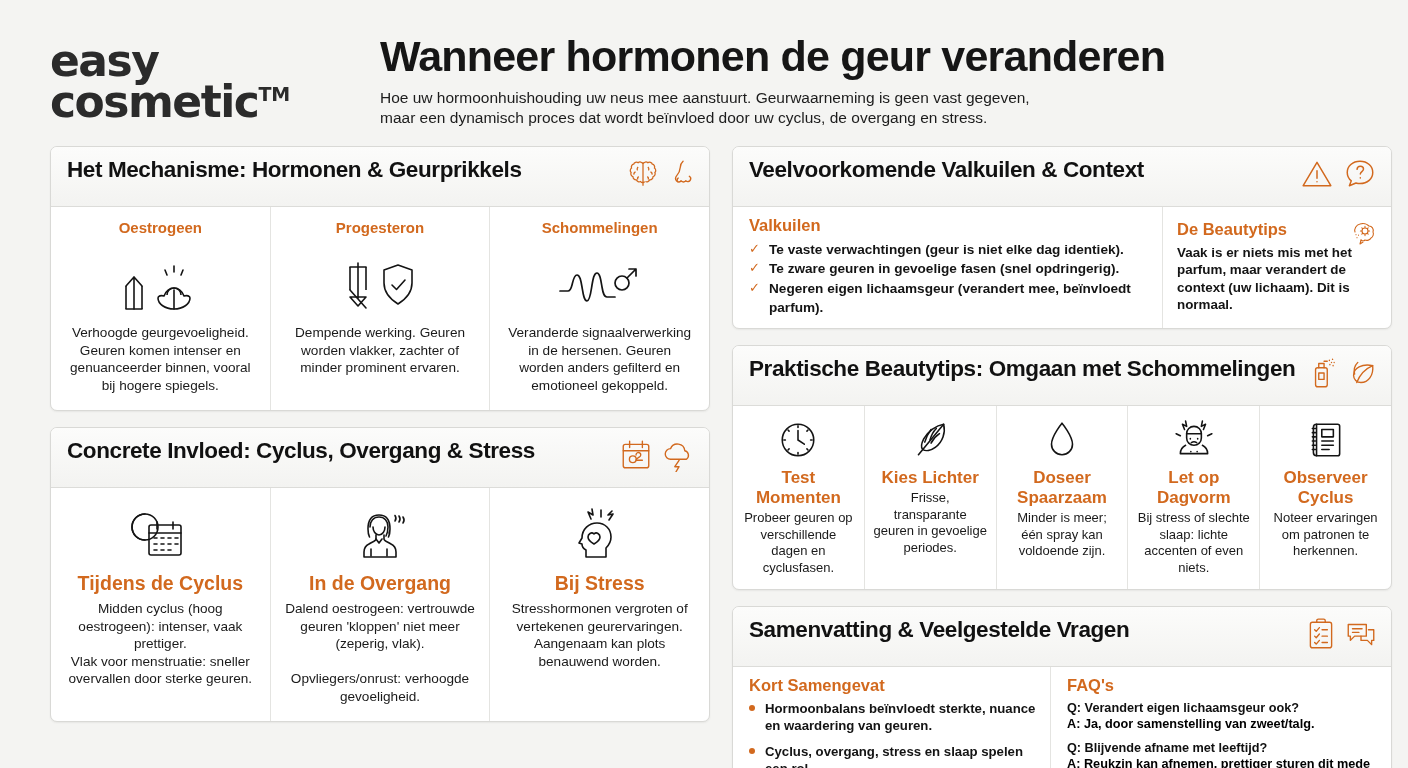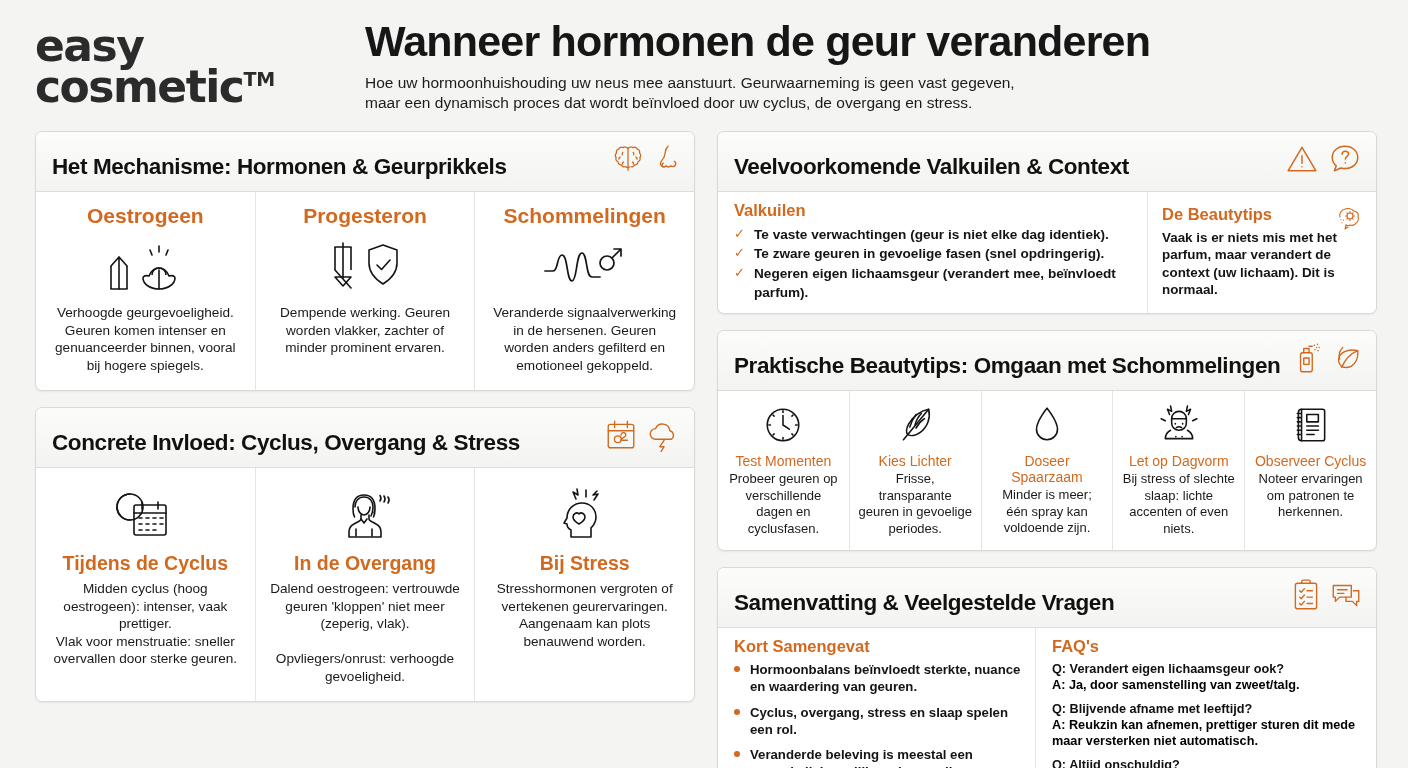--- a/index.html
+++ b/index.html
@@ -3,21 +3,21 @@
 <meta charset="utf-8">
 <style>
   * { margin:0; padding:0; box-sizing:border-box; }
   html,body {
     width:1408px; height:768px;
     background:#f4f4f2;
     font-family:"Liberation Sans", sans-serif;
     color:#1a1a1a;
     overflow:hidden;
   }
-  .page { width:1408px; height:584px; position:relative; padding:1px; }
+  .page { width:1408px; height:584px; position:relative; padding:16px; }
 
   
   .header { display:flex; align-items:flex-start; padding:18px 34px 6px 34px; height:130px; }
   .logo { width:320px; flex:0 0 320px; padding-top:6px; }
   .logo-l1, .logo-l2 {
     font-family:"DejaVu Sans", sans-serif;
     font-weight:bold; font-size:44px; line-height:0.94;
     letter-spacing:-1.5px; color:#2b2b2b;
   }
   .logo-l2 { position:relative; display:inline-block; }
@@ -37,37 +37,37 @@
 
   
   .card {
     background:#ffffff;
     border:1px solid #d9d9d6;
     border-radius:7px;
     box-shadow:0 1px 2px rgba(0,0,0,0.06);
     overflow:hidden;
   }
   .card-head {
-    display:flex; align-items:flex-end; justify-content:space-between;
+    display:flex; align-items:flex-start; justify-content:space-between;
     padding:10px 14px 11px 16px;
     background:linear-gradient(#fcfcfb,#f3f3f1);
     border-bottom:1px solid #dcdcd9;
   }
   .card-title { font-size:22.5px; font-weight:bold; letter-spacing:-0.4px; color:#111; }
   .card-head-icons { display:flex; gap:9px; align-items:center; }
   .ico { display:block; }
 
   
   .three { display:flex; }
   .three > .cell {
     flex:1 1 0; padding:12px 14px 16px 14px; text-align:center;
     border-right:1px solid #e4e4e1;
   }
   .three > .cell:last-child { border-right:none; }
-  .cell-title { color:#d2691e; font-size:21px; font-weight:bold; margin-bottom:8px; }
+  .cell-title { color:#d2691e; font-size:15px; font-weight:bold; margin-bottom:20px; }
   .cell-icon { height:62px; display:flex; align-items:center; justify-content:center; margin:2px 0 6px; }
   .cell-body { font-size:13.6px; line-height:1.29; color:#1a1a1a; }
 
   
   .cell.icon-first .cell-icon { height:66px; margin:4px 0 2px; }
   .cell.icon-first .cell-title { font-size:19.5px; margin:2px 0 5px; }
 
   
   .split { display:flex;align-items:center; }
   .split-main { flex:1 1 auto; padding:9px 14px 11px 16px; border-right:1px solid #e4e4e1; }
@@ -85,21 +85,21 @@
   .side-icon { position:absolute; right:12px; top:8px; }
 
   
   .five { display:flex; }
   .five > .tip {
     flex:1 1 0; padding:10px 8px 13px 8px; text-align:center;
     border-right:1px solid #e4e4e1;
   }
   .five > .tip:last-child { border-right:none; }
   .tip-icon { height:48px; display:flex; align-items:center; justify-content:center; margin-bottom:4px; }
-  .tip-title { color:#d2691e; font-size:14px; font-weight:normal; margin-bottom:2px; }
+  .tip-title { color:#d2691e; font-size:17px; font-weight:bold; margin-bottom:2px; }
   .tip-body { font-size:13px; line-height:1.27; color:#1a1a1a; }
 
   
   .summary { display:flex; }
   .sum-left { width:318px; flex:0 0 318px; padding:9px 14px 12px 16px; border-right:1px solid #e4e4e1; }
   .sum-right { flex:1 1 auto; padding:9px 14px 12px 16px; }
   .bul-list { list-style:none; margin-top:3px; }
   .bul-list li {
     font-size:13.2px; line-height:1.3; font-weight:bold; color:#141414;
     padding-left:16px; position:relative; margin-bottom:8px;

